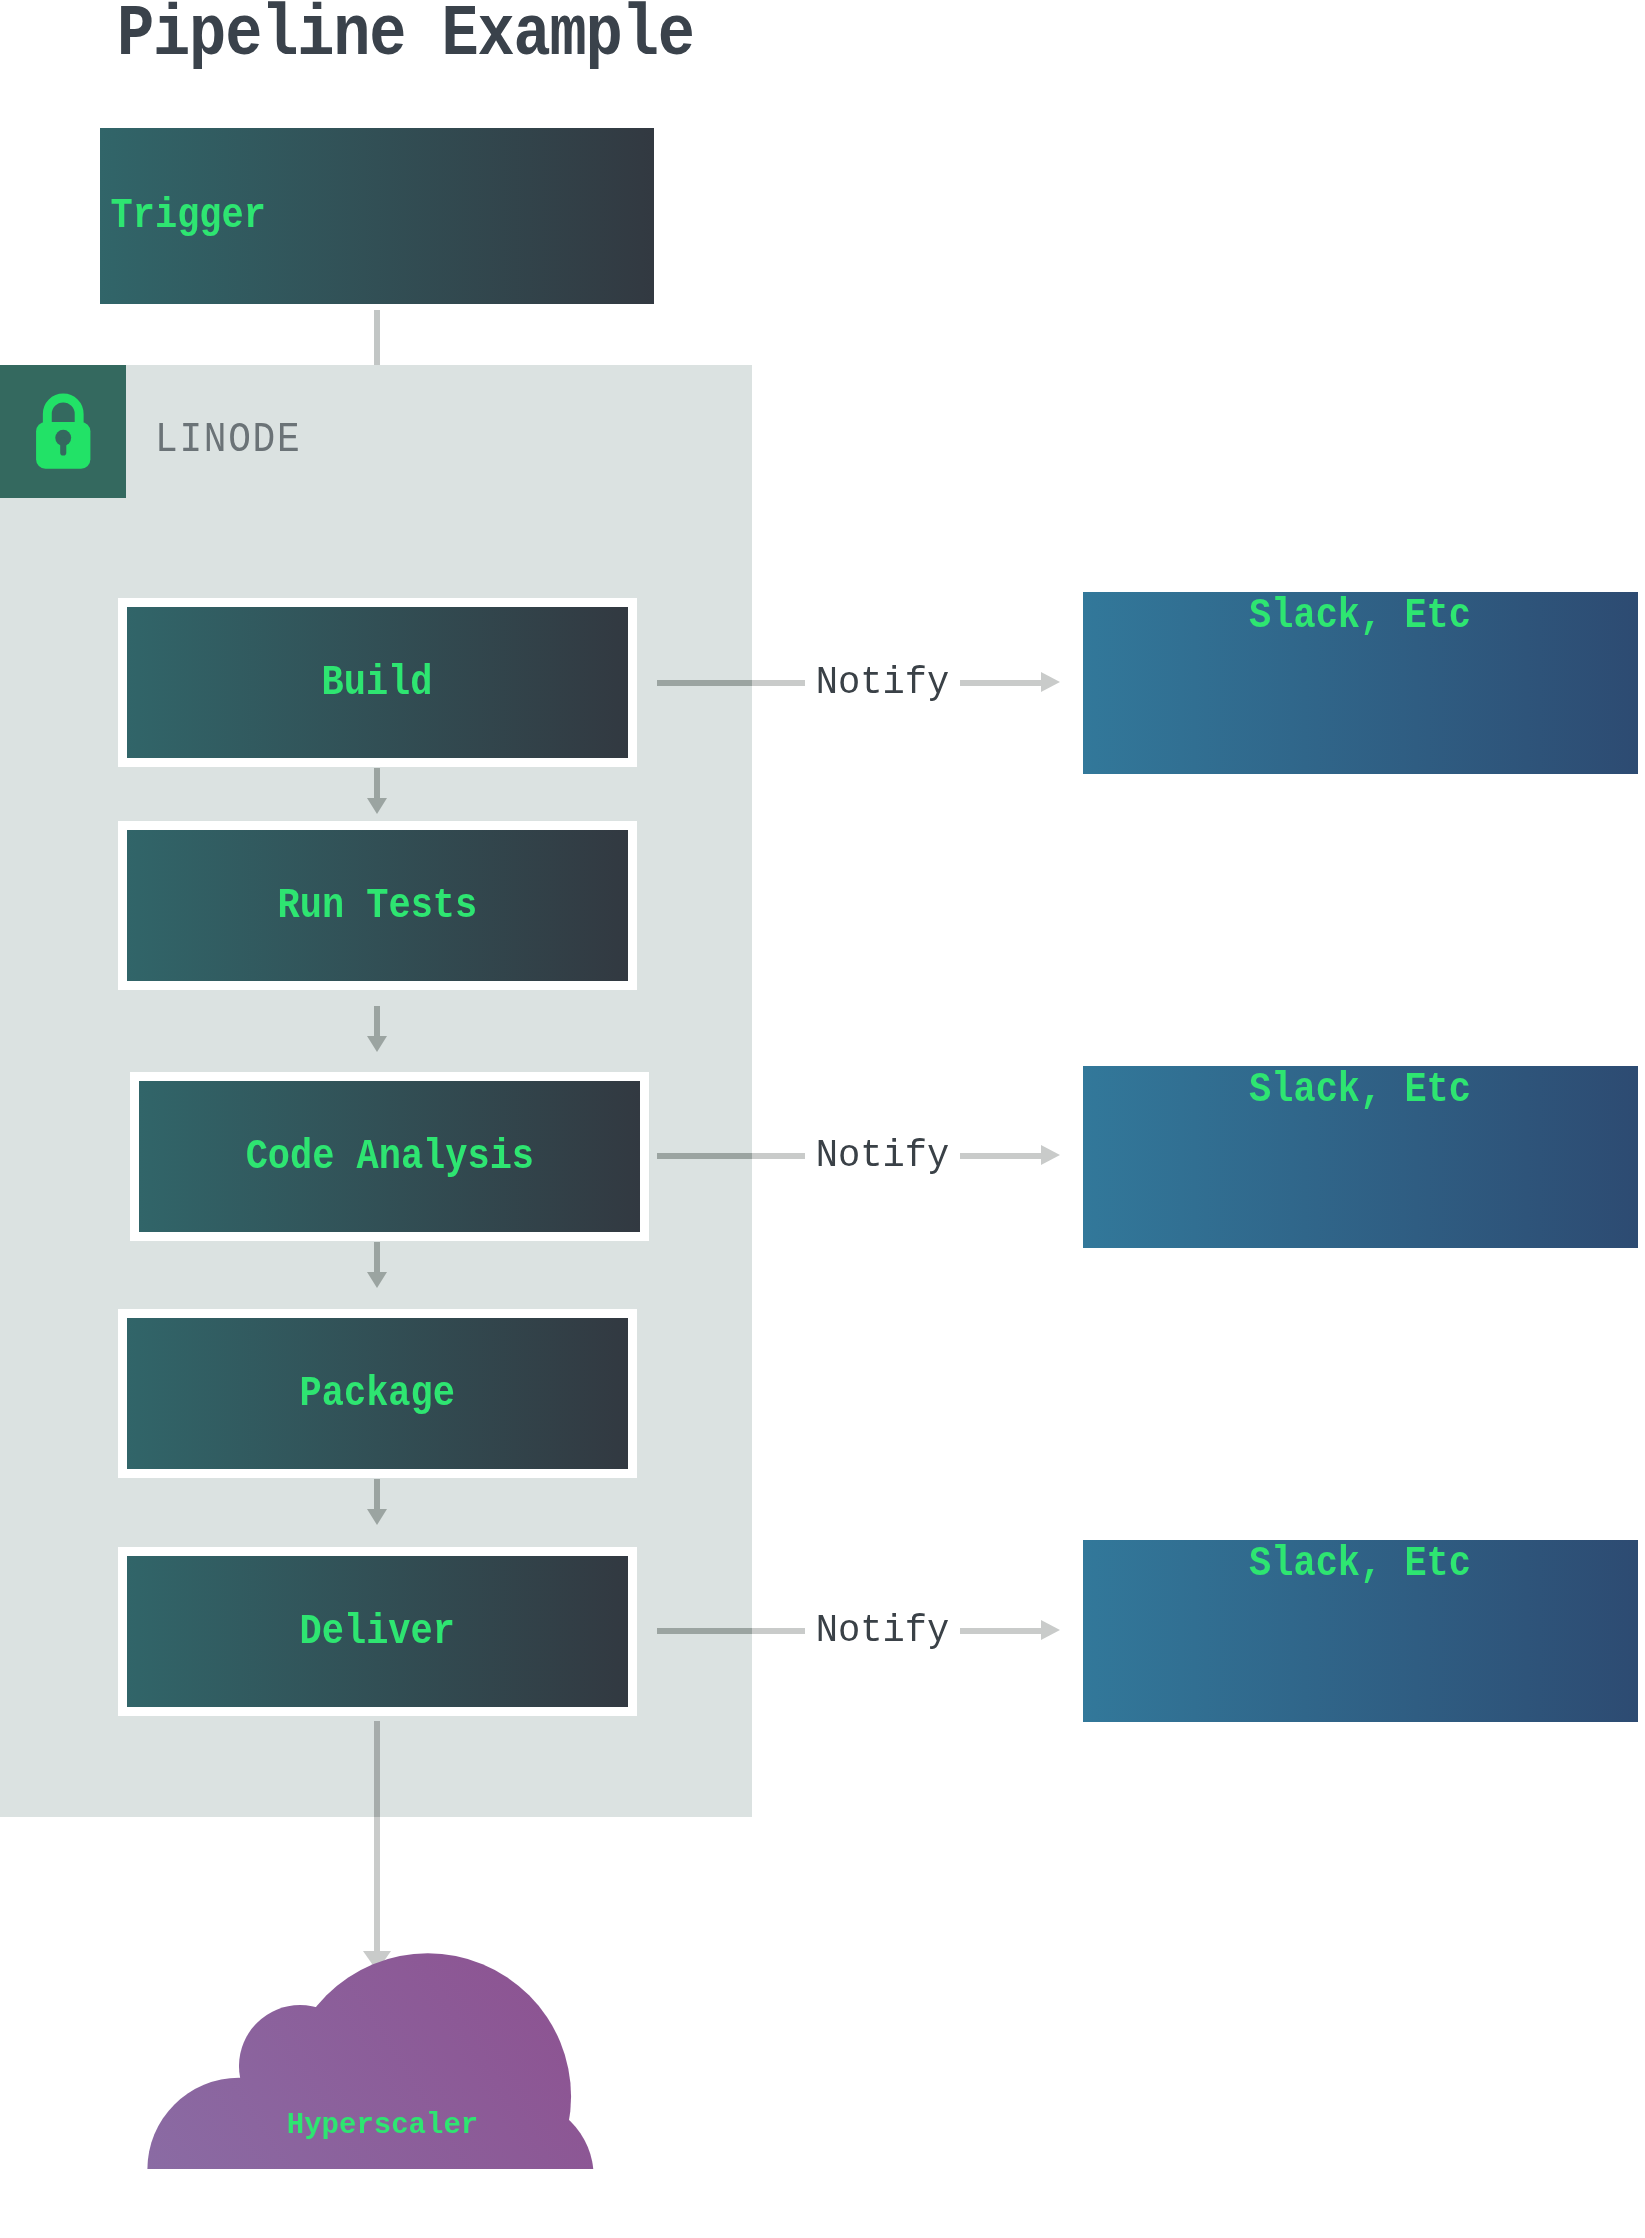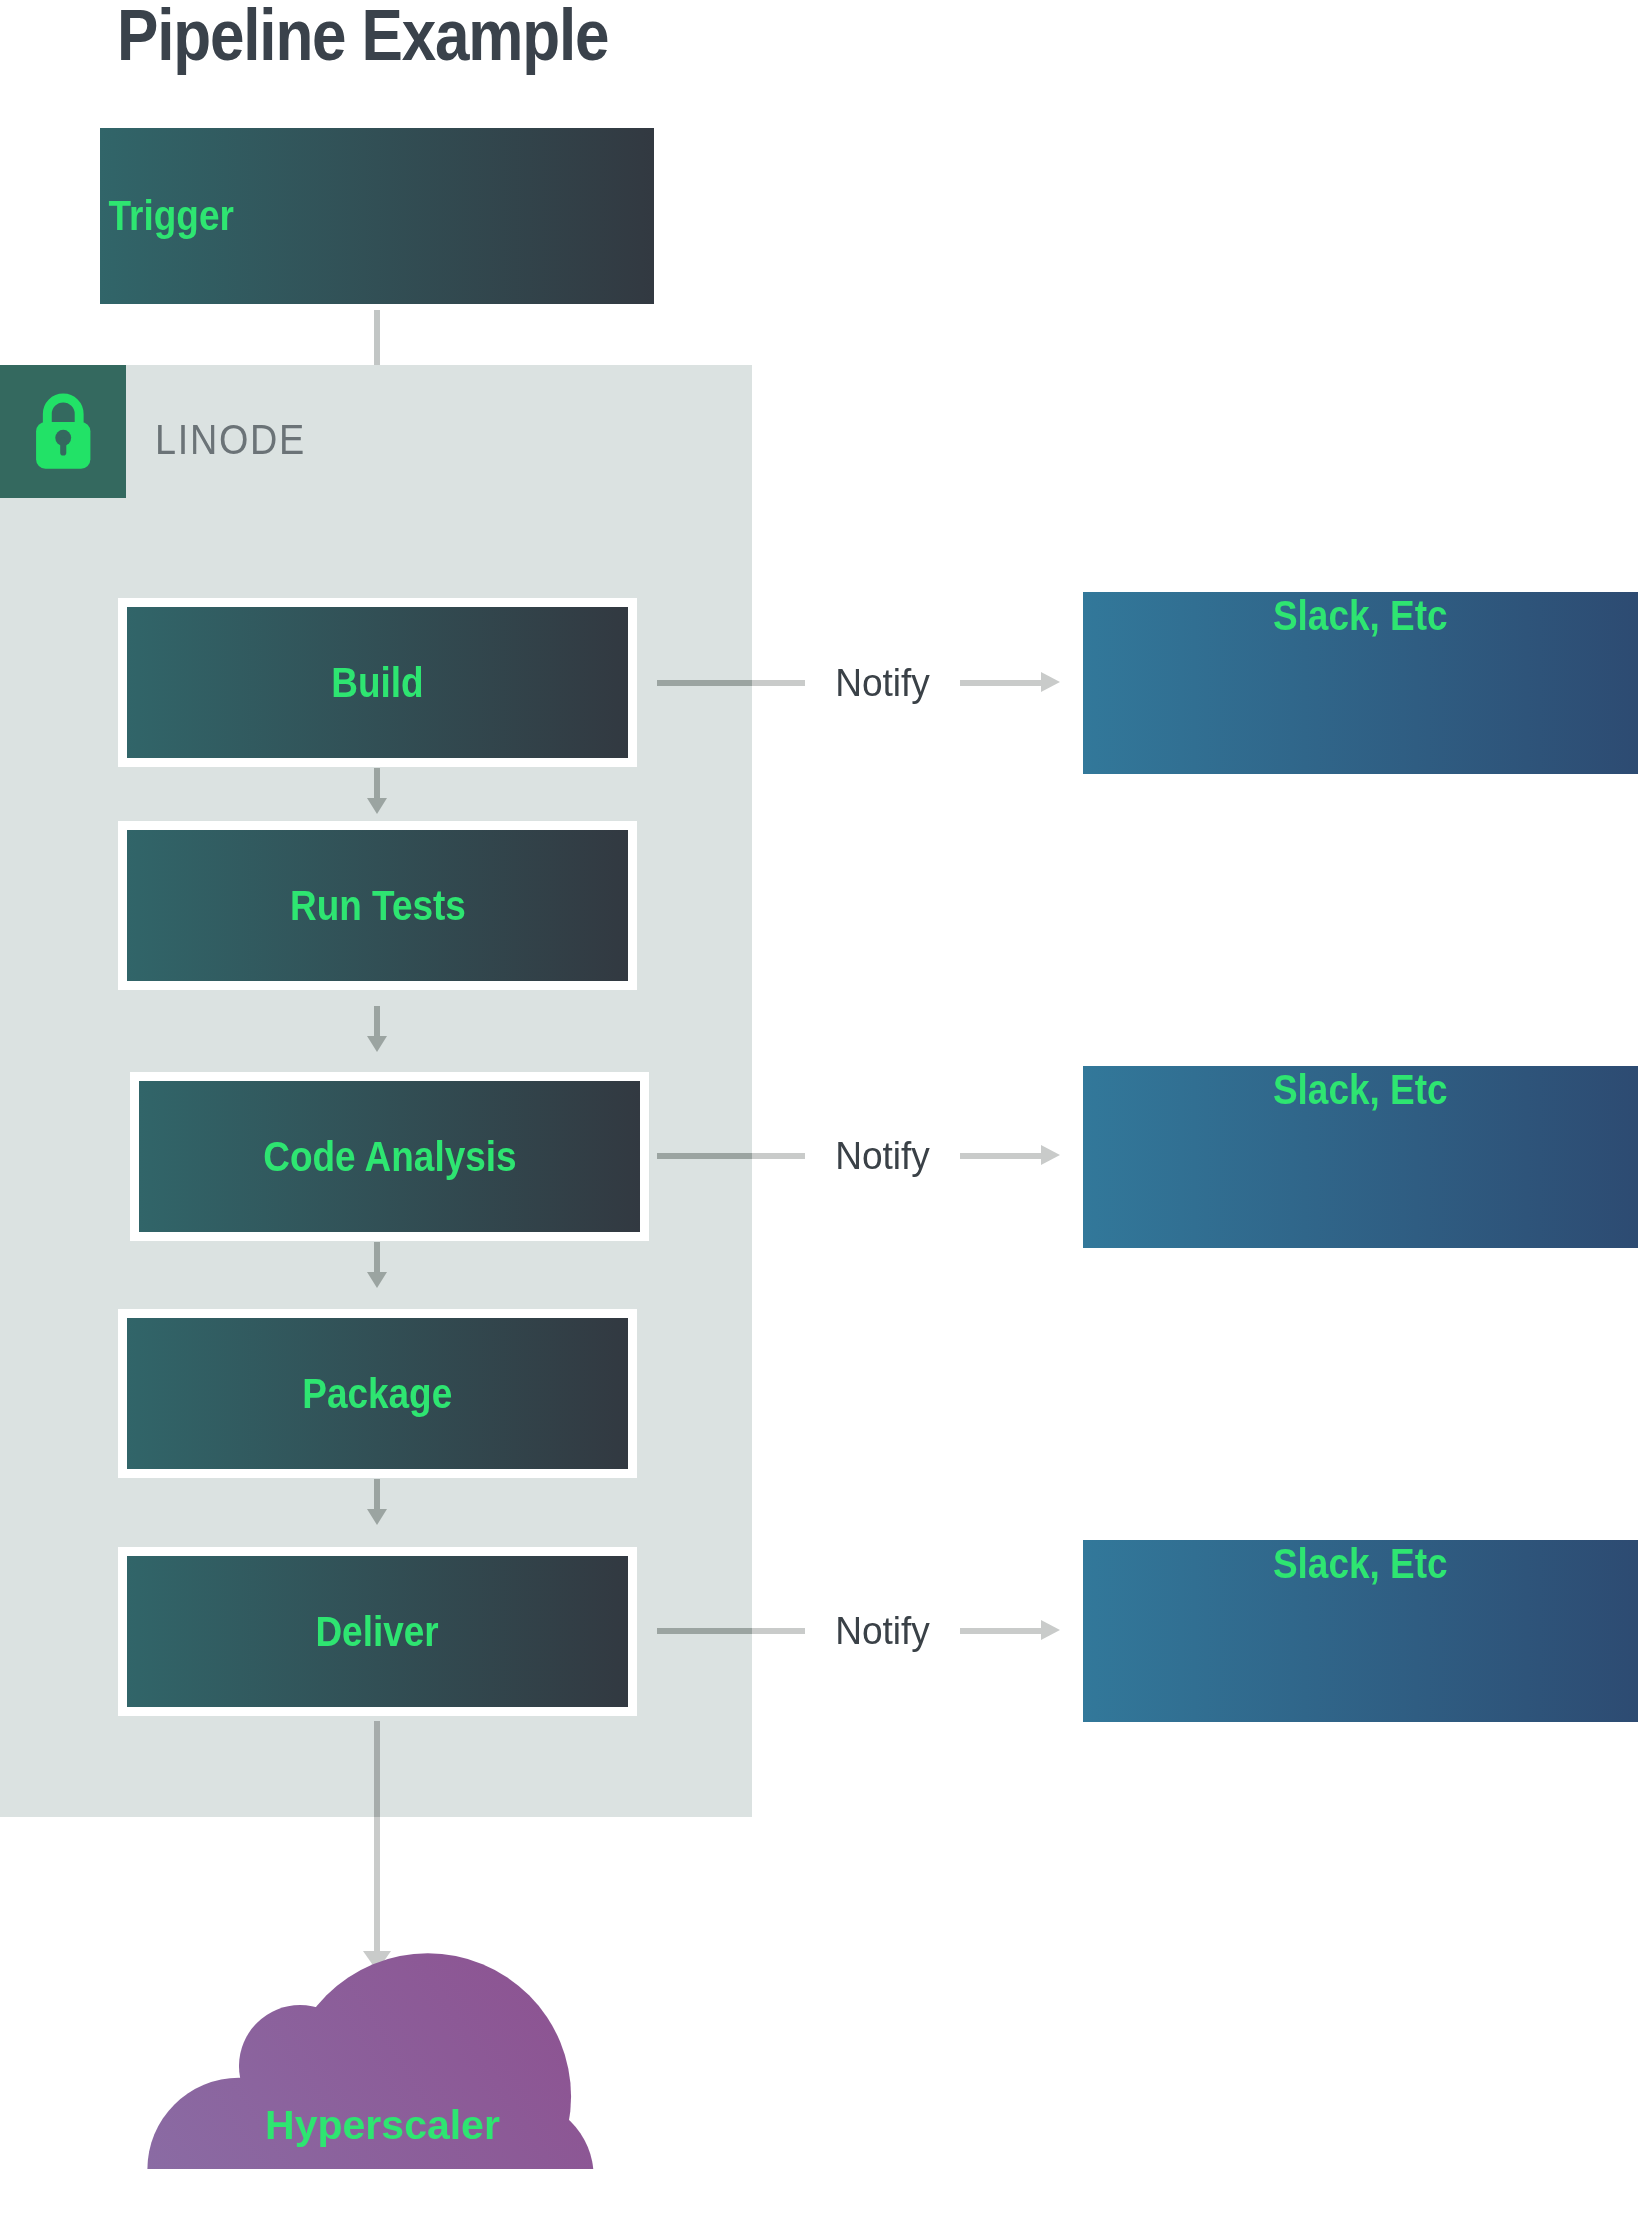--- a/index.html
+++ b/index.html
@@ -2,21 +2,21 @@
 <html style="--title_color: #3a424b; --label_green: #2ee571; --lock_green: #22e267; --notify_color: #3a4147; --linode_text: #6b7377; --container_bg: #dbe2e1; --badge_bg: #34695f; --stage_grad_left: #316569; --stage_grad_right: #323941; --slack_grad_left: #32789a; --slack_grad_right: #2d4b72; --cloud_grad_left: #8a6da5; --cloud_grad_right: #8d5190; --line_dark: #9ba4a1; --line_light: #c9cbca; --arrow_over_white: #c2c6c5; --arrow_over_container: #a6acab;font-size:7.5px"><head>
 <meta charset="utf-8">
 <style>
   html, body { margin: 0; padding: 0; background: #ffffff; }
   #canvas {
     position: relative;
     width: 1645px;
     height: 2169px;
     background: #ffffff;
     overflow: hidden;
-    font-family: Liberation Sans, sans-serif;
+    font-family: Liberation Mono, monospace;
   }
   .abs { position: absolute; }
 
   .page-title {
     left: 117px; top: -6.6px;
     font-size: 73px; font-weight: 700;
     color: var(--title_color);
     letter-spacing: -1.4px;
     transform: scaleX(0.85);
     transform-origin: left top;
@@ -133,21 +133,21 @@
     display: flex; align-items: flex-start; justify-content: center;
   }
   .slack-1 { top: 592px; }
   .slack-2 { top: 1066px; }
   .slack-3 { top: 1540px; }
 
   .cloud-svg { left: 147px; top: 1951px; width: 447px; height: 287px; }
   .cloud-label {
     left: 159px; top: 2088px; width: 447px; height: 75px;
     display: flex; align-items: center; justify-content: center;
-    font-size: 41px; font-weight: 700;
+    font-size: 29px; font-weight: 700;
     color: var(--label_green);
     white-space: nowrap;
   }
 </style>
 </head>
 <body>
 
 <div id="canvas">
 
   <div class="abs page-title">Pipeline Example</div>

